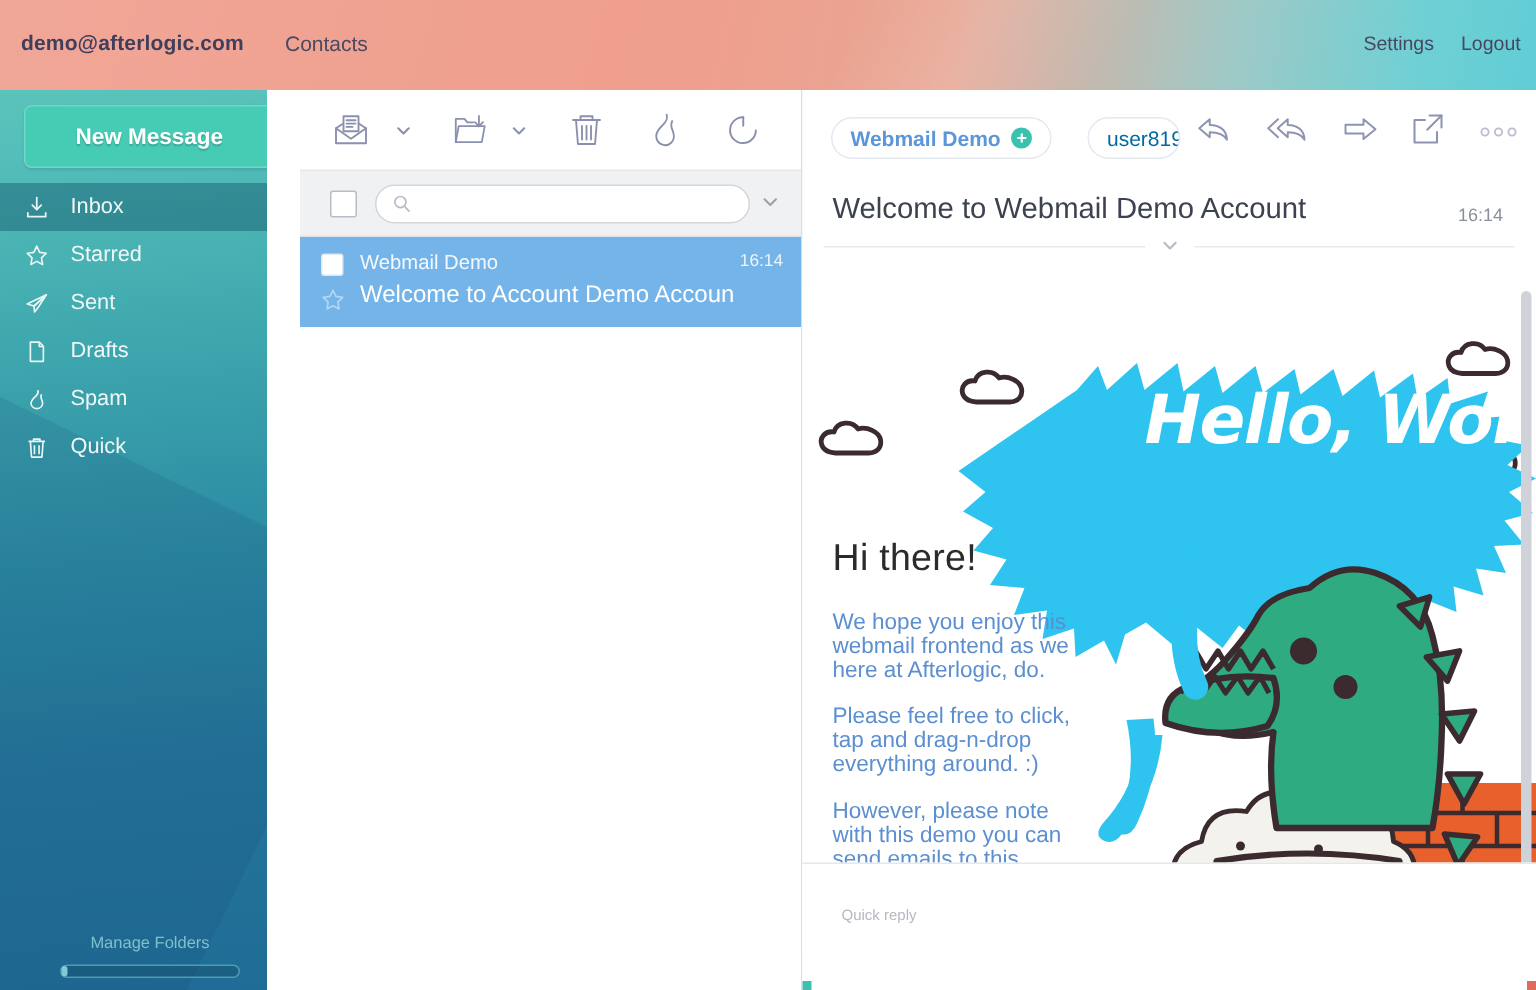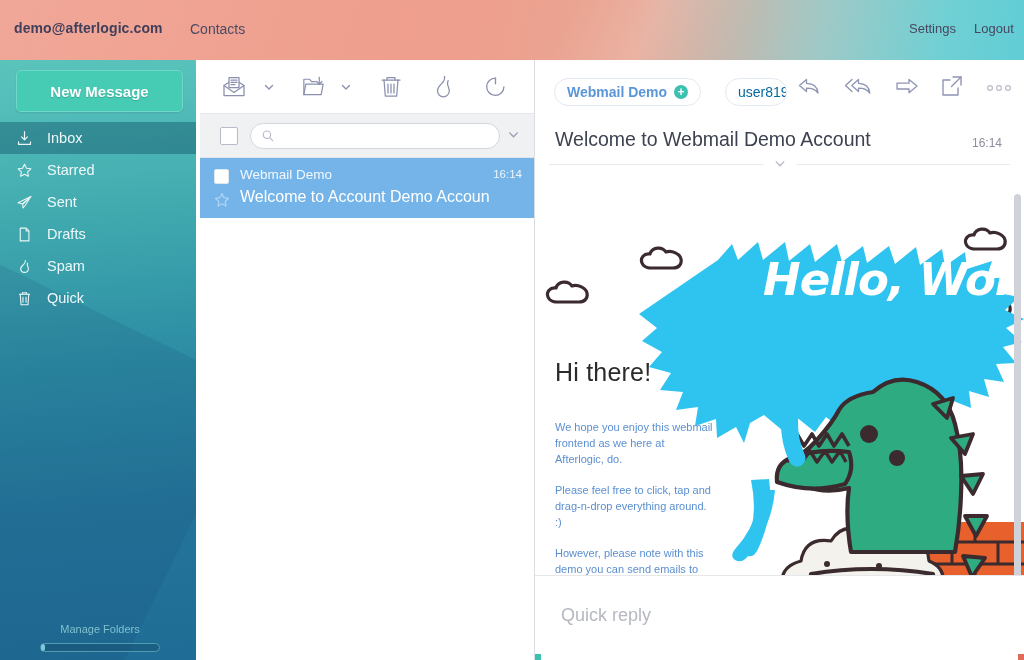--- a/index.html
+++ b/index.html
@@ -29,21 +29,21 @@
   }
   .tb-contacts {
     position: absolute; left: 190px; top: 21px;
     font-size: 14px; color: #4a4a63;
   }
   .tb-settings { position: absolute; left: 909px; top: 21px; font-size: 13px; color: #47475f; }
   .tb-logout   { position: absolute; left: 974px; top: 21px; font-size: 13px; color: #47475f; }
 
   
   .sidebar {
-    position: absolute; left: 0; top: 0; width: 196px; height: 660px;
+    position: absolute; left: 0; top: 0; width: 178px; height: 660px;
     background: linear-gradient(175deg, #63c9b8 0%, #55c0bb 14%, #3fa8ae 34%, #2b8ba3 56%, #23749a 78%, #1f6d96 100%);
     overflow: hidden; z-index: 30;
   }
   .sidebar:before{
     content:""; position:absolute; left:-40px; top:245px; width:330px; height:600px;
     background: rgba(25,60,110,0.13);
     transform: rotate(26deg); transform-origin: 0 0;
   }
   .sb-head { position: absolute; left:0; top:0; width:200px; height:60px;
     background: linear-gradient(100deg, rgba(239,157,140,0.95), rgba(225,160,148,0.95)); }
@@ -145,31 +145,31 @@
   }
   .rd-divider span {
     position:absolute; left: 50%; top: -8px; transform: translateX(-50%);
     background:#fff; padding: 0 10px; color:#b6bac5; font-size: 12px; line-height: 16px;
   }
   .rd-body {
     position: absolute; left: 0; top: 130px; width: 489px; height: 445px; overflow: hidden; background: #fff;
   }
   .illus { position: absolute; left: 0; top: 0; width: 489px; height: 445px; }
   .bodytext { position: absolute; left: 20px; top: 168px; width: 160px; }
-  .hi { font-size: 25px; color: #2b2b2b; margin-bottom: 32px; letter-spacing: .2px; }
-  .bodytext p { font-size: 11px; line-height: 16px; color: #5b8fd0; margin-bottom: 15px; }
+  .hi { font-size: 25px; color: #2b2b2b; margin-bottom: 20px; letter-spacing: .2px; }
+  .bodytext p { font-size: 15px; line-height: 16px; color: #5b8fd0; margin-bottom: 15px; }
   .rd-scroll {
     position: absolute; right: 3px; top: 4px; width: 7px; height: 385px;
     background: #cfd2d8; border-radius: 4px;
   }
   .quickreply {
     position: absolute; left: 0; bottom: 0; width: 489px; height: 85px;
     border-top: 1px solid #e6e7eb; background: #fff;
   }
-  .qr-text { position:absolute; left: 26px; top: 29px; color:#b5b8c0; font-size: 18px; }
+  .qr-text { position:absolute; left: 26px; top: 29px; color:#b5b8c0; font-size: 10px; }
   .qr-corner-l { position:absolute; left: 0; bottom: 0; width: 6px; height: 6px; background:#3cc1b0; }
   .qr-corner-r { position:absolute; right: 0; bottom: 0; width: 6px; height: 6px; background:#e06b5a; }
 </style>
 </head>
 <body>
 
 <div id="app">
 
   <div class="sidebar">
     <div class="sb-head"></div>

